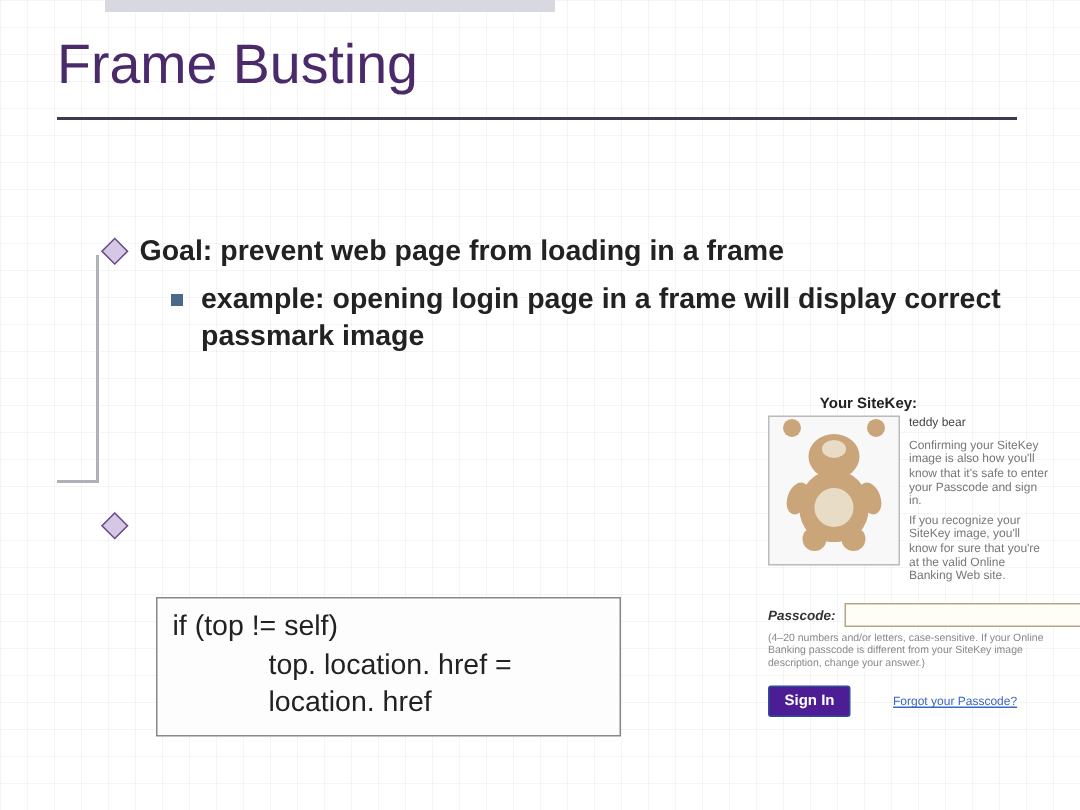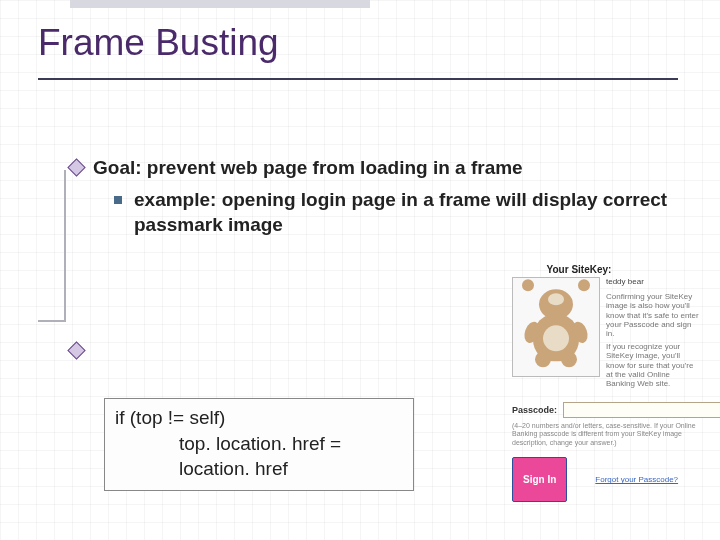--- a/index.html
+++ b/index.html
@@ -112,33 +112,33 @@
   .bear .snout { width: 16px; height: 12px; background: #e8dcc7; border-radius: 50%; position: absolute; top: 4px; left: 50%; transform: translateX(-50%); }
   .bear .belly { width: 26px; height: 26px; background: #e8dcc7; border-radius: 50%; position: absolute; top: 12px; left: 50%; transform: translateX(-50%); }
   .bear .arm { width: 14px; height: 22px; background: #caa57a; border-radius: 50%; position: absolute; top: 8px; }
   .bear .arm.l { left: -8px; transform: rotate(20deg); } .bear .arm.r { right: -8px; transform: rotate(-20deg); }
   .bear .leg { width: 16px; height: 16px; background: #caa57a; border-radius: 50%; position: absolute; bottom: -6px; }
   .bear .leg.l { left: 2px; } .bear .leg.r { right: 2px; }
   .sitekey-meta { flex: 1; font-size: 8px; color: #777; }
   .sitekey-meta .cap { color: #444; margin-bottom: 6px; }
   .sitekey-meta p { margin-bottom: 4px; line-height: 1.15; }
   .passcode-row { display: flex; align-items: center; margin-top: 10px; gap: 6px; }
-  .passcode-lbl { font-size: 9px; font-weight: 700; color: #333; }
+  .passcode-lbl { font-size: 9px; font-weight: 700; color: #333; font-style: italic; }
   .passcode-input {
     flex: 1; height: 16px;
     border: 1px solid #b5a488;
     background: #fffef6;
   }
   .passcode-hint { font-size: 7px; color: #888; margin-top: 4px; line-height: 1.2; }
   .signin-row { display: flex; align-items: center; gap: 8px; margin-top: 10px; }
   .signin-btn {
-    background: #ec4899;
+    background: #4c1d95;
     color: #fff;
     font-size: 10px; font-weight: 700;
-    padding: 16px 10px;
+    padding: 4px 10px;
     border: 1px solid #2c4f9c;
     border-radius: 2px;
   }
   .signin-link { font-size: 8px; color: #3a66c4; text-decoration: underline; padding-left: 20px; }
 </style>
 </head>
 <body>
 
 <div class="topbar"></div>
 

